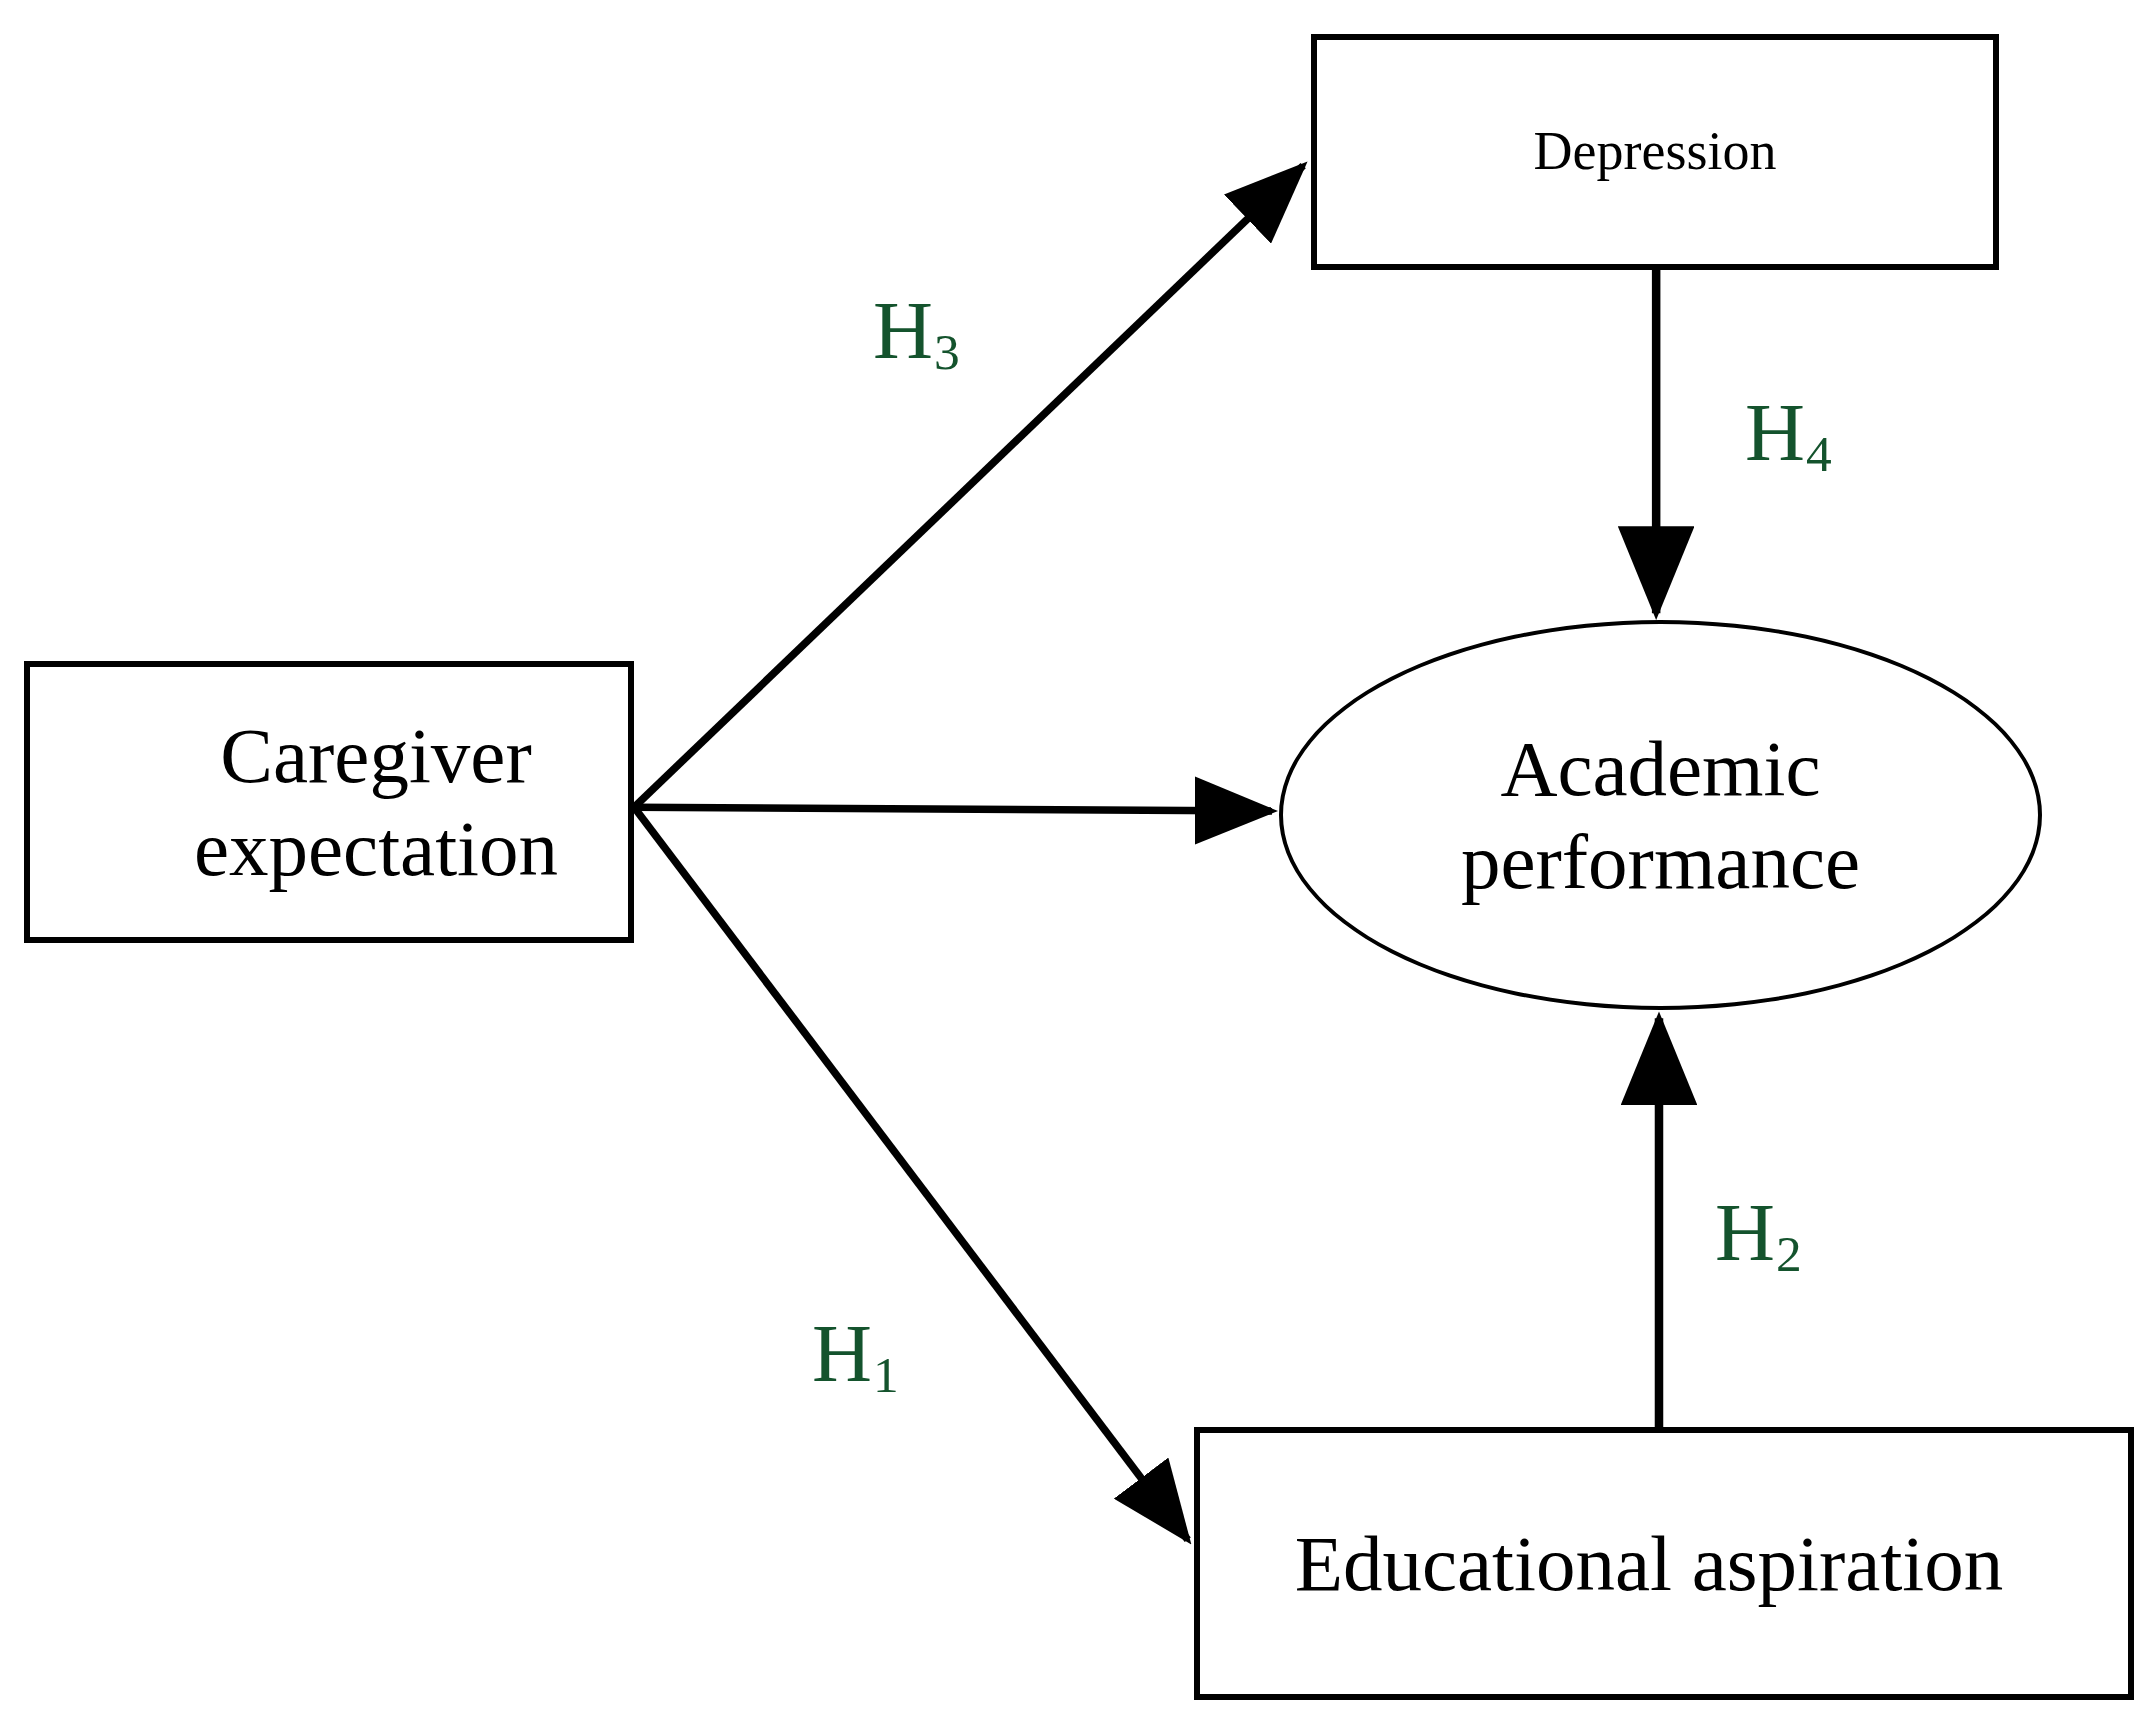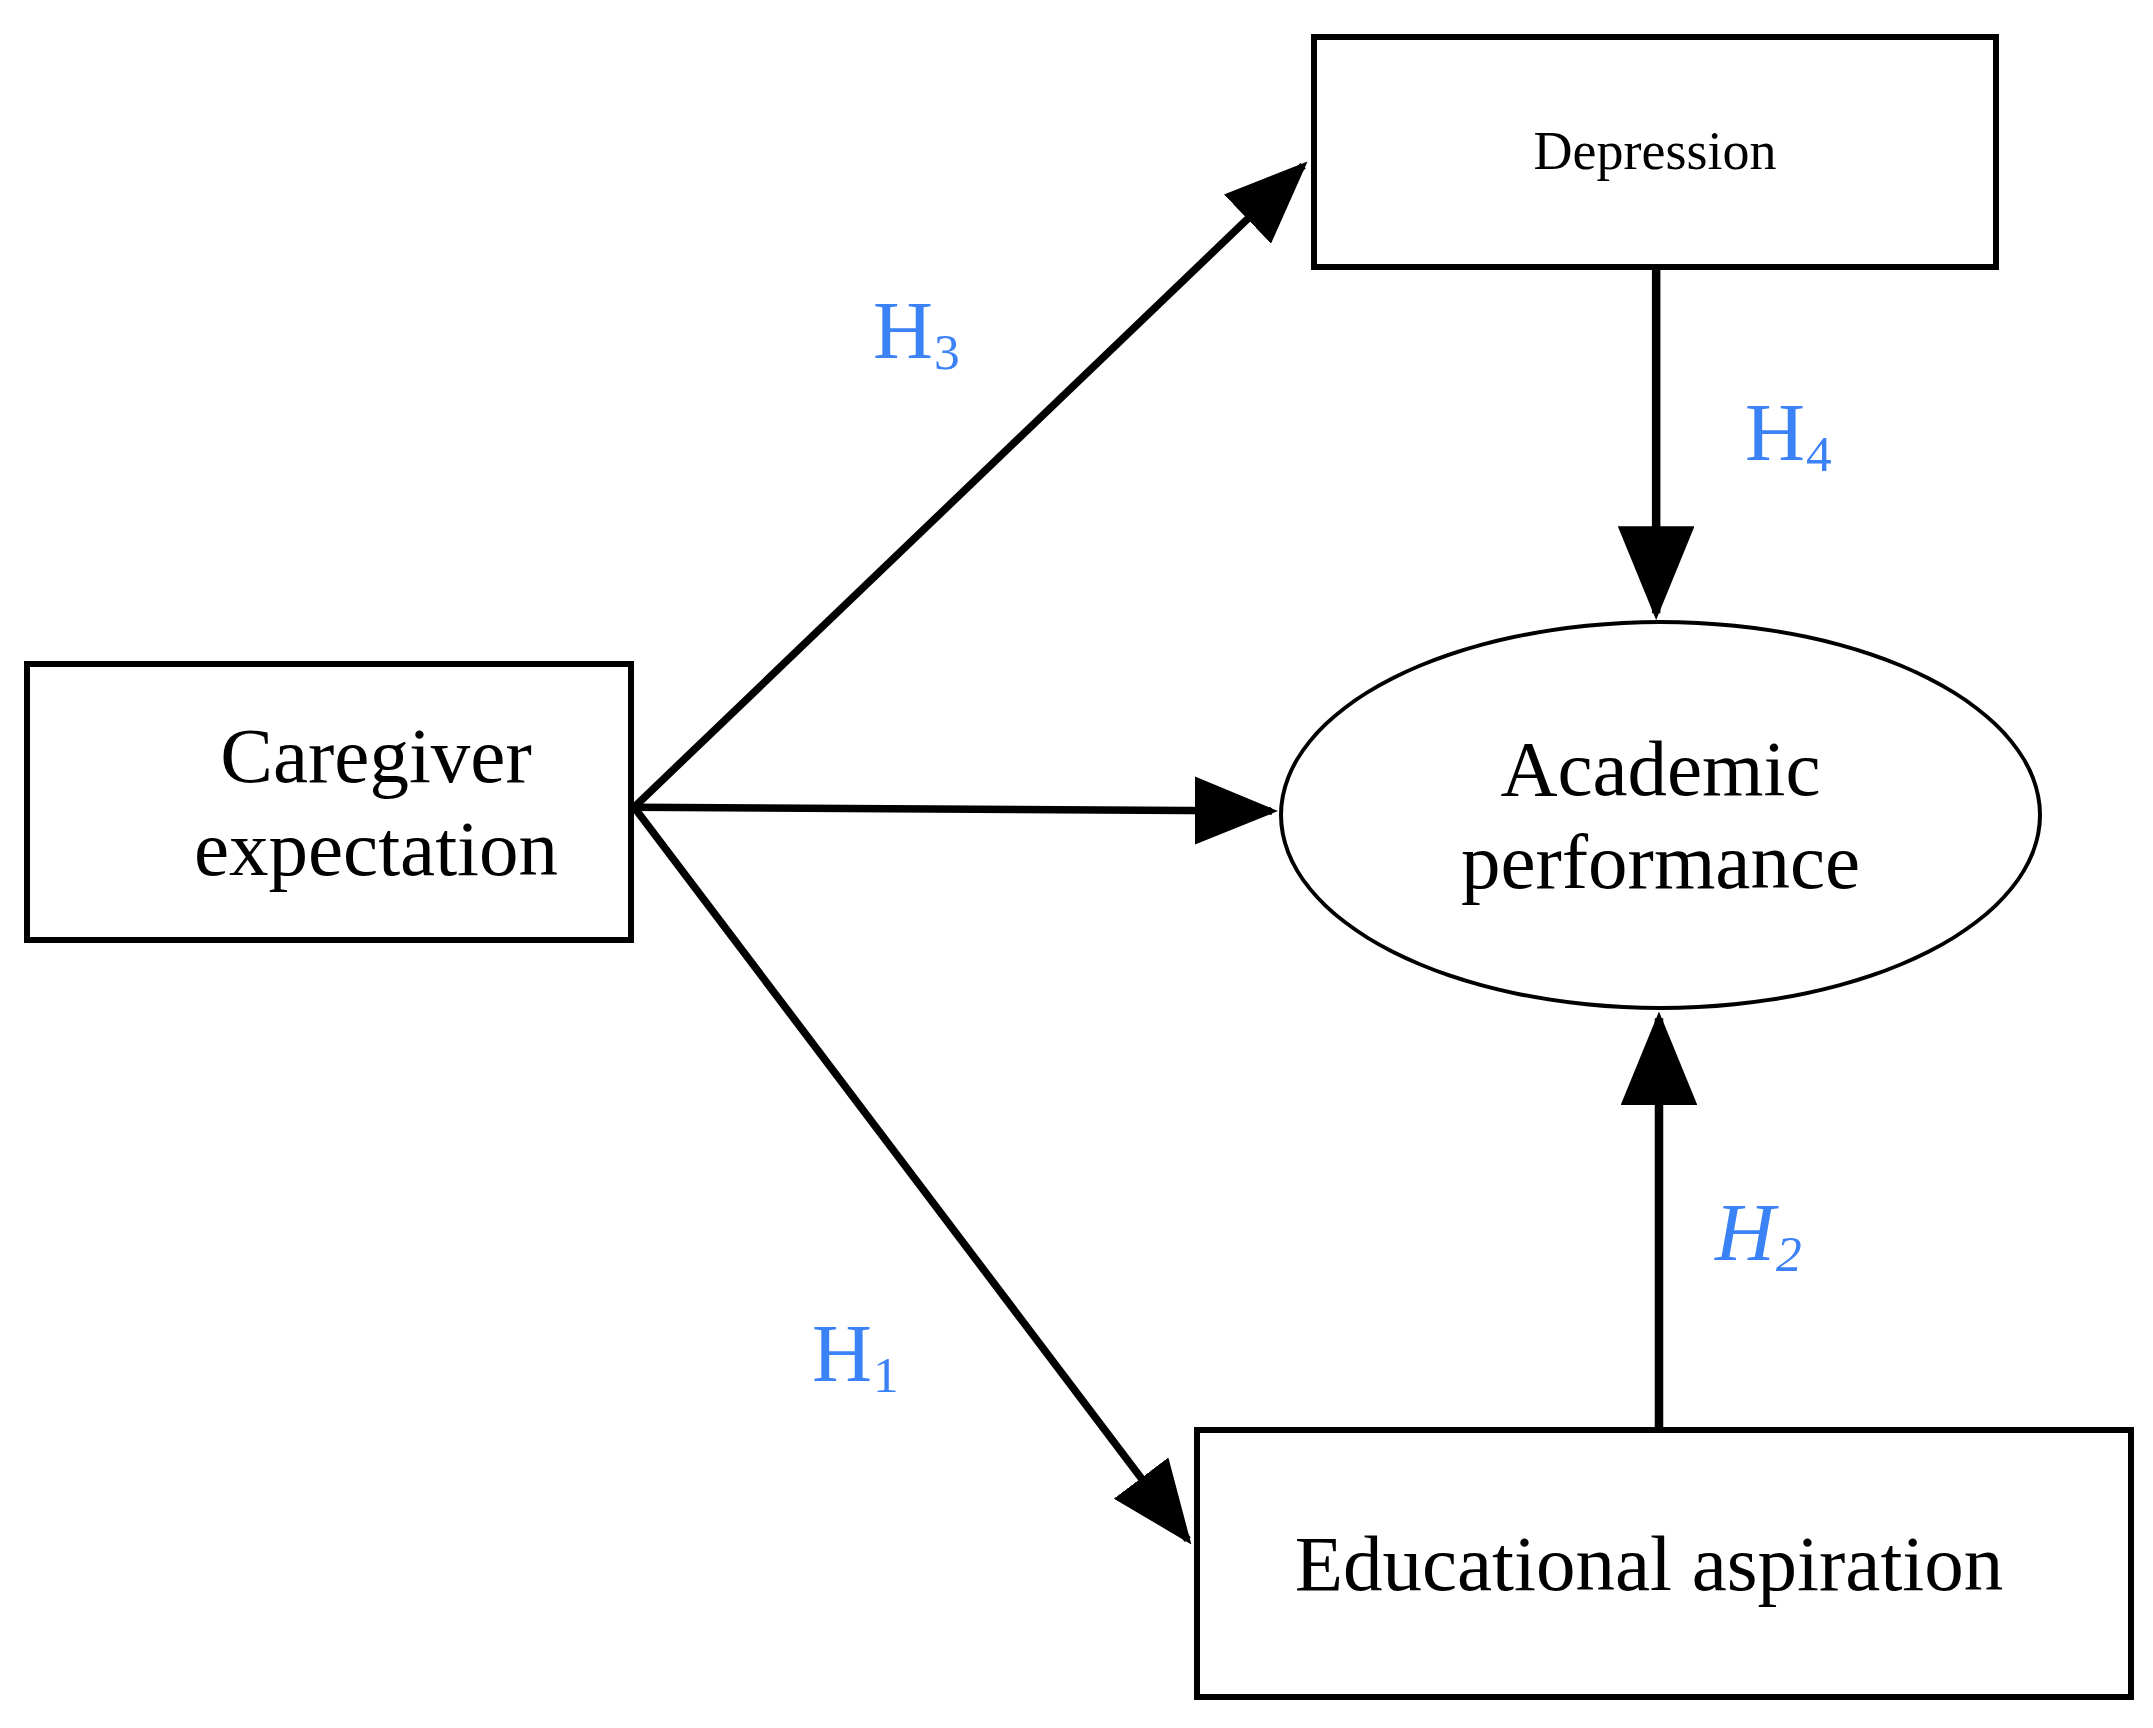--- a/index.html
+++ b/index.html
@@ -44,21 +44,21 @@
   }
   .ellipse-node {
     position: absolute;
     box-sizing: border-box;
     background: #ffffff;
     border: 4.7px solid #000000;
     border-radius: 50%;
   }
   .hyp-label {
     position: absolute;
-    color: #3b82f6;
+    color: #14532d;
     font-size: 83px;
     line-height: 1;
     white-space: nowrap;
     pointer-events: none;
   }
   .hyp-label sub {
     font-size: 0.62em;
     vertical-align: baseline;
     position: relative;
     top: 0.22em;
@@ -99,18 +99,18 @@
   <div class="node-label" style="left:1279px; top:620px; width:763px; height:390px; font-size:79px;">Academic
 performance</div>
 
   <div class="box-node" style="left:1194px; top:1427px; width:940px; height:273px;"></div>
   <div class="node-label" style="left:1194px; top:1427px; width:910px; height:273px; font-size:79px;">Educational aspiration</div>
 
   <div class="hyp-label" style="left:873px; top:289px;"><span>H</span><sub>3</sub></div>
 
   <div class="hyp-label" style="left:1705px; top:391px;margin-left:40px;"><span>H</span><sub>4</sub></div>
 
-  <div class="hyp-label" style="left:1715px; top:1191px;font-style:italic;"><span>H</span><sub>2</sub></div>
+  <div class="hyp-label" style="left:1715px; top:1191px;"><span>H</span><sub>2</sub></div>
 
   <div class="hyp-label" style="left:812px; top:1284px;margin-top:28px;"><span>H</span><sub>1</sub></div>
 
 </div>
 
 
 </body></html>

